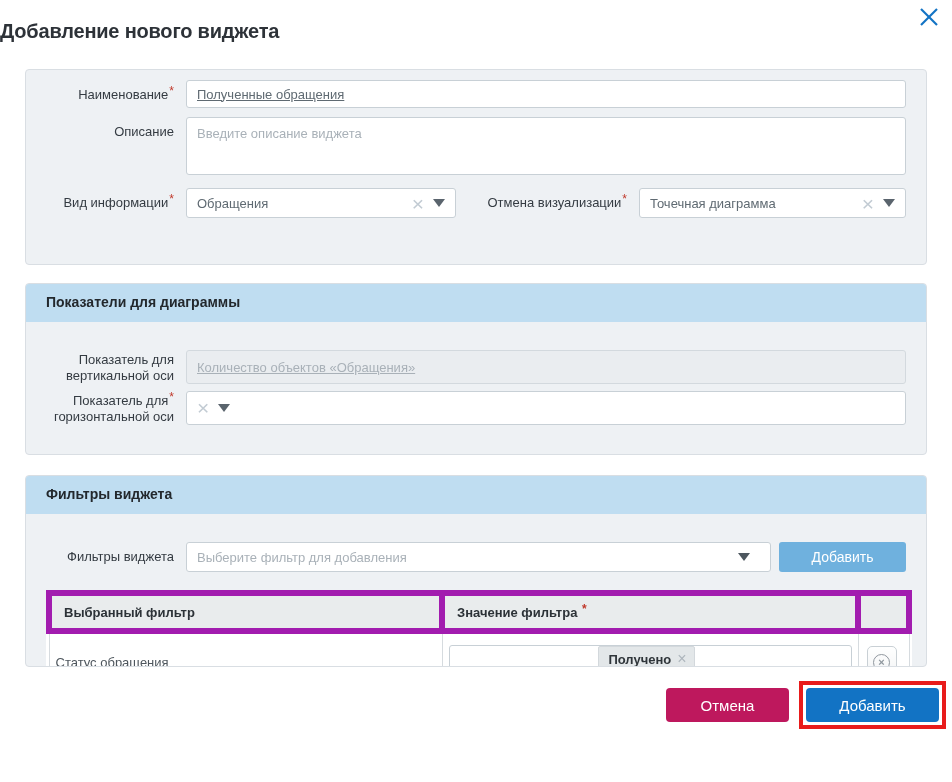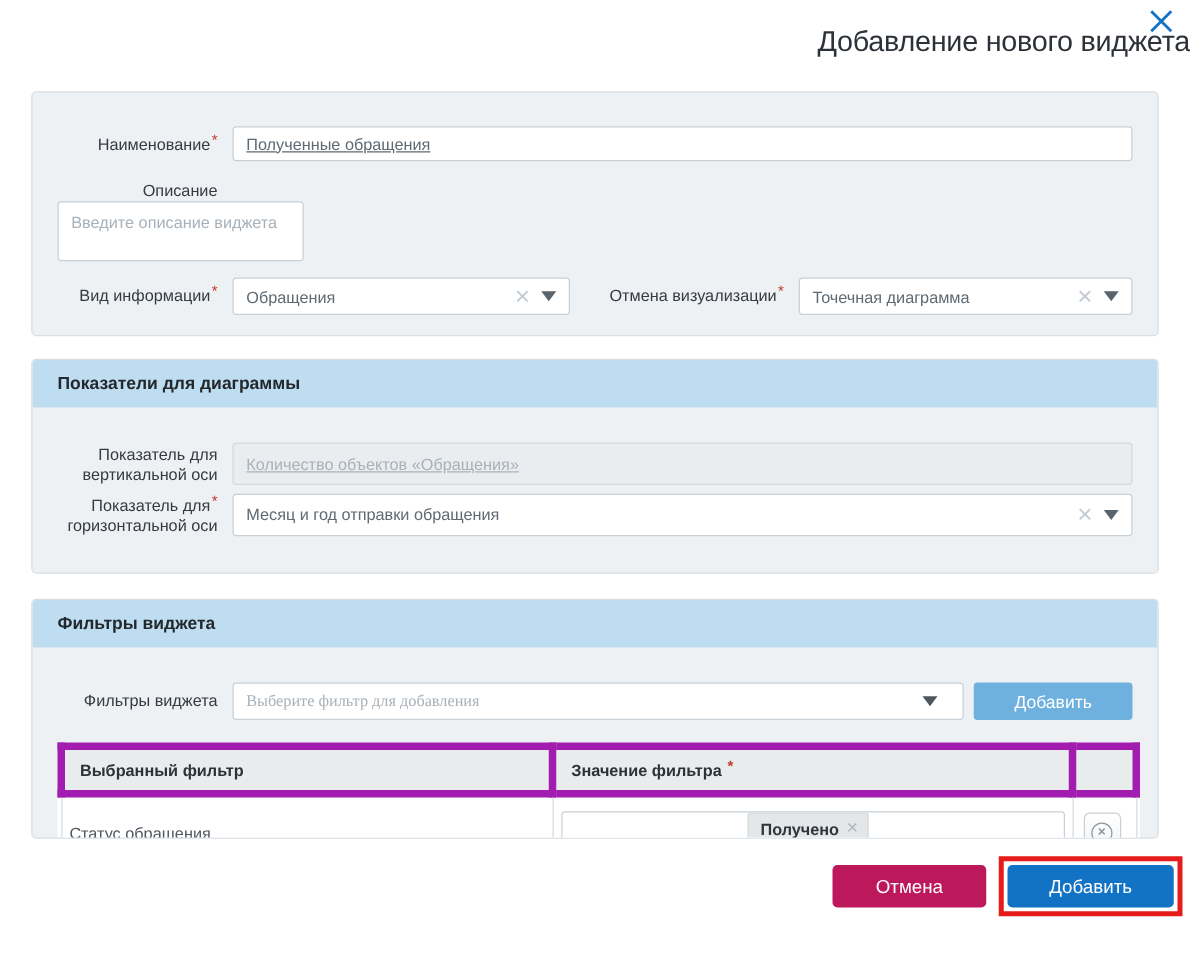--- a/index.html
+++ b/index.html
@@ -4,42 +4,42 @@
 <style>
   * { box-sizing: border-box; margin: 0; padding: 0; }
   html, body { width: 952px; height: 782px; }
   body {
     font-family: "Liberation Sans", sans-serif;
     background: #ffffff;
     position: relative;
     overflow: hidden;
   }
   .dialog-title {
-    text-align: right;
+    text-align: left;
     margin-top: 20px;
-    font-size: 23px;
-    font-weight: 400;
+    font-size: 20px;
+    font-weight: 700;
     color: #2d3238;
     letter-spacing: -0.2px;
   }
   .close-btn {
     position: absolute;
     top: 4px; right: 10px;
     width: 26px; height: 26px;
     cursor: pointer;
     display: flex; align-items: center; justify-content: center;
   }
   
   .panel {
     margin: 0 25px;
     border: 1px solid #d9dee3;
     border-radius: 4px;
     background: #eef1f4;
   }
-  .panel-plain { margin-top: 26px; padding: 27px 20px 0; height: 196px; }
+  .panel-plain { margin-top: 26px; padding: 10px 20px 0; height: 196px; }
   .panel-sect { overflow: hidden; }
   #indicators-panel { margin-top: 18px; height: 172px; }
   #filters-panel   { margin-top: 20px; height: 192px; }
   .panel-header {
     background: #bfddf1;
     padding: 10px 20px;
     font-size: 14px;
     font-weight: bold;
     color: #23282d;
     height: 38px;
@@ -90,38 +90,38 @@
     font-weight: normal;
   }
   .caret {
     width: 0; height: 0;
     border-left: 6px solid transparent;
     border-right: 6px solid transparent;
     border-top: 8px solid #5a646d;
     flex: none;
   }
   .row-gap1 { margin-bottom: 9px; }
-  .row-gap2 { margin-bottom: 13px; flex-direction: column; }
+  .row-gap2 { margin-bottom: 13px; }
   .split .selectbox { flex: none; width: 270px; }
   .flabel-2 {
     flex: 1;
     text-align: right;
     padding-right: 12px;
     font-size: 13px;
     color: #343b42;
     padding-top: 7px;
   }
   .split .selectbox.second { width: 267px; }
 
   #indicators-panel .form-row { margin-bottom: 6px; }
   #indicators-panel .txt-input, #indicators-panel .selectbox { height: 34px; }
 
   
   .filter-add-row { display: flex; align-items: flex-start; }
-  .filter-add-row .selectbox { height: 30px; padding-right: 20px; font-family: Liberation Serif, serif; }
+  .filter-add-row .selectbox { height: 30px; padding-right: 20px; }
   .filter-add-row .caret { border-top-color: #4d575f; }
   .btn-add-filter {
     flex: none;
     width: 127px; height: 30px;
     margin-left: 8px;
     background: #6fb1de;
     color: #ffffff;
     border: none; border-radius: 3px;
     font-family: "Liberation Sans", sans-serif;
     font-size: 14px;
@@ -266,21 +266,20 @@
         <span>вертикальной оси</span>
       </div>
       <input class="txt-input" type="text" disabled="" placeholder="Количество объектов «Обращения»" style="">
     </div>
     <div class="form-row">
       <div class="flabel two-line">
         <span>Показатель для</span><span class="req">*</span><br>
         <span>горизонтальной оси</span>
       </div>
       <div class="selectbox">
-        <span class="sel-value">Месяц и год отправки обращения</span>
         <span class="clear-x">×</span>
         <span class="caret"></span>
       </div>
     </div>
   </div>
 </div>
 
 <div class="panel panel-sect" id="filters-panel">
   <div class="panel-header">Фильтры виджета</div>
   <div class="panel-body">

